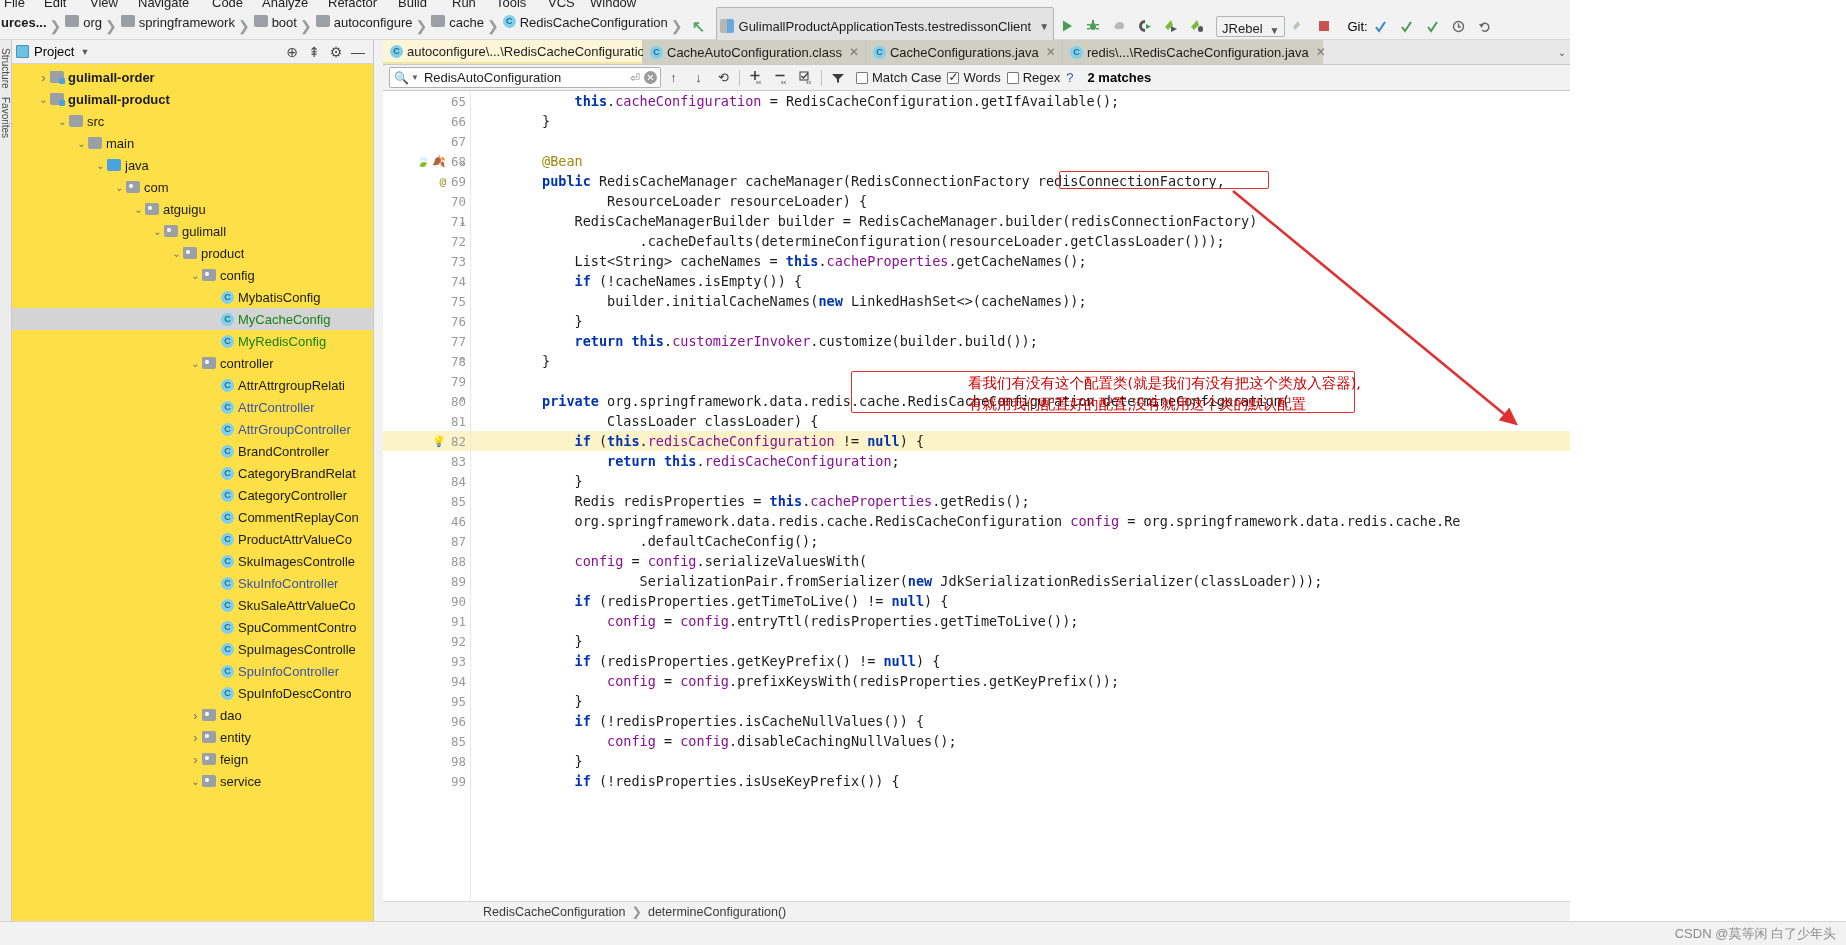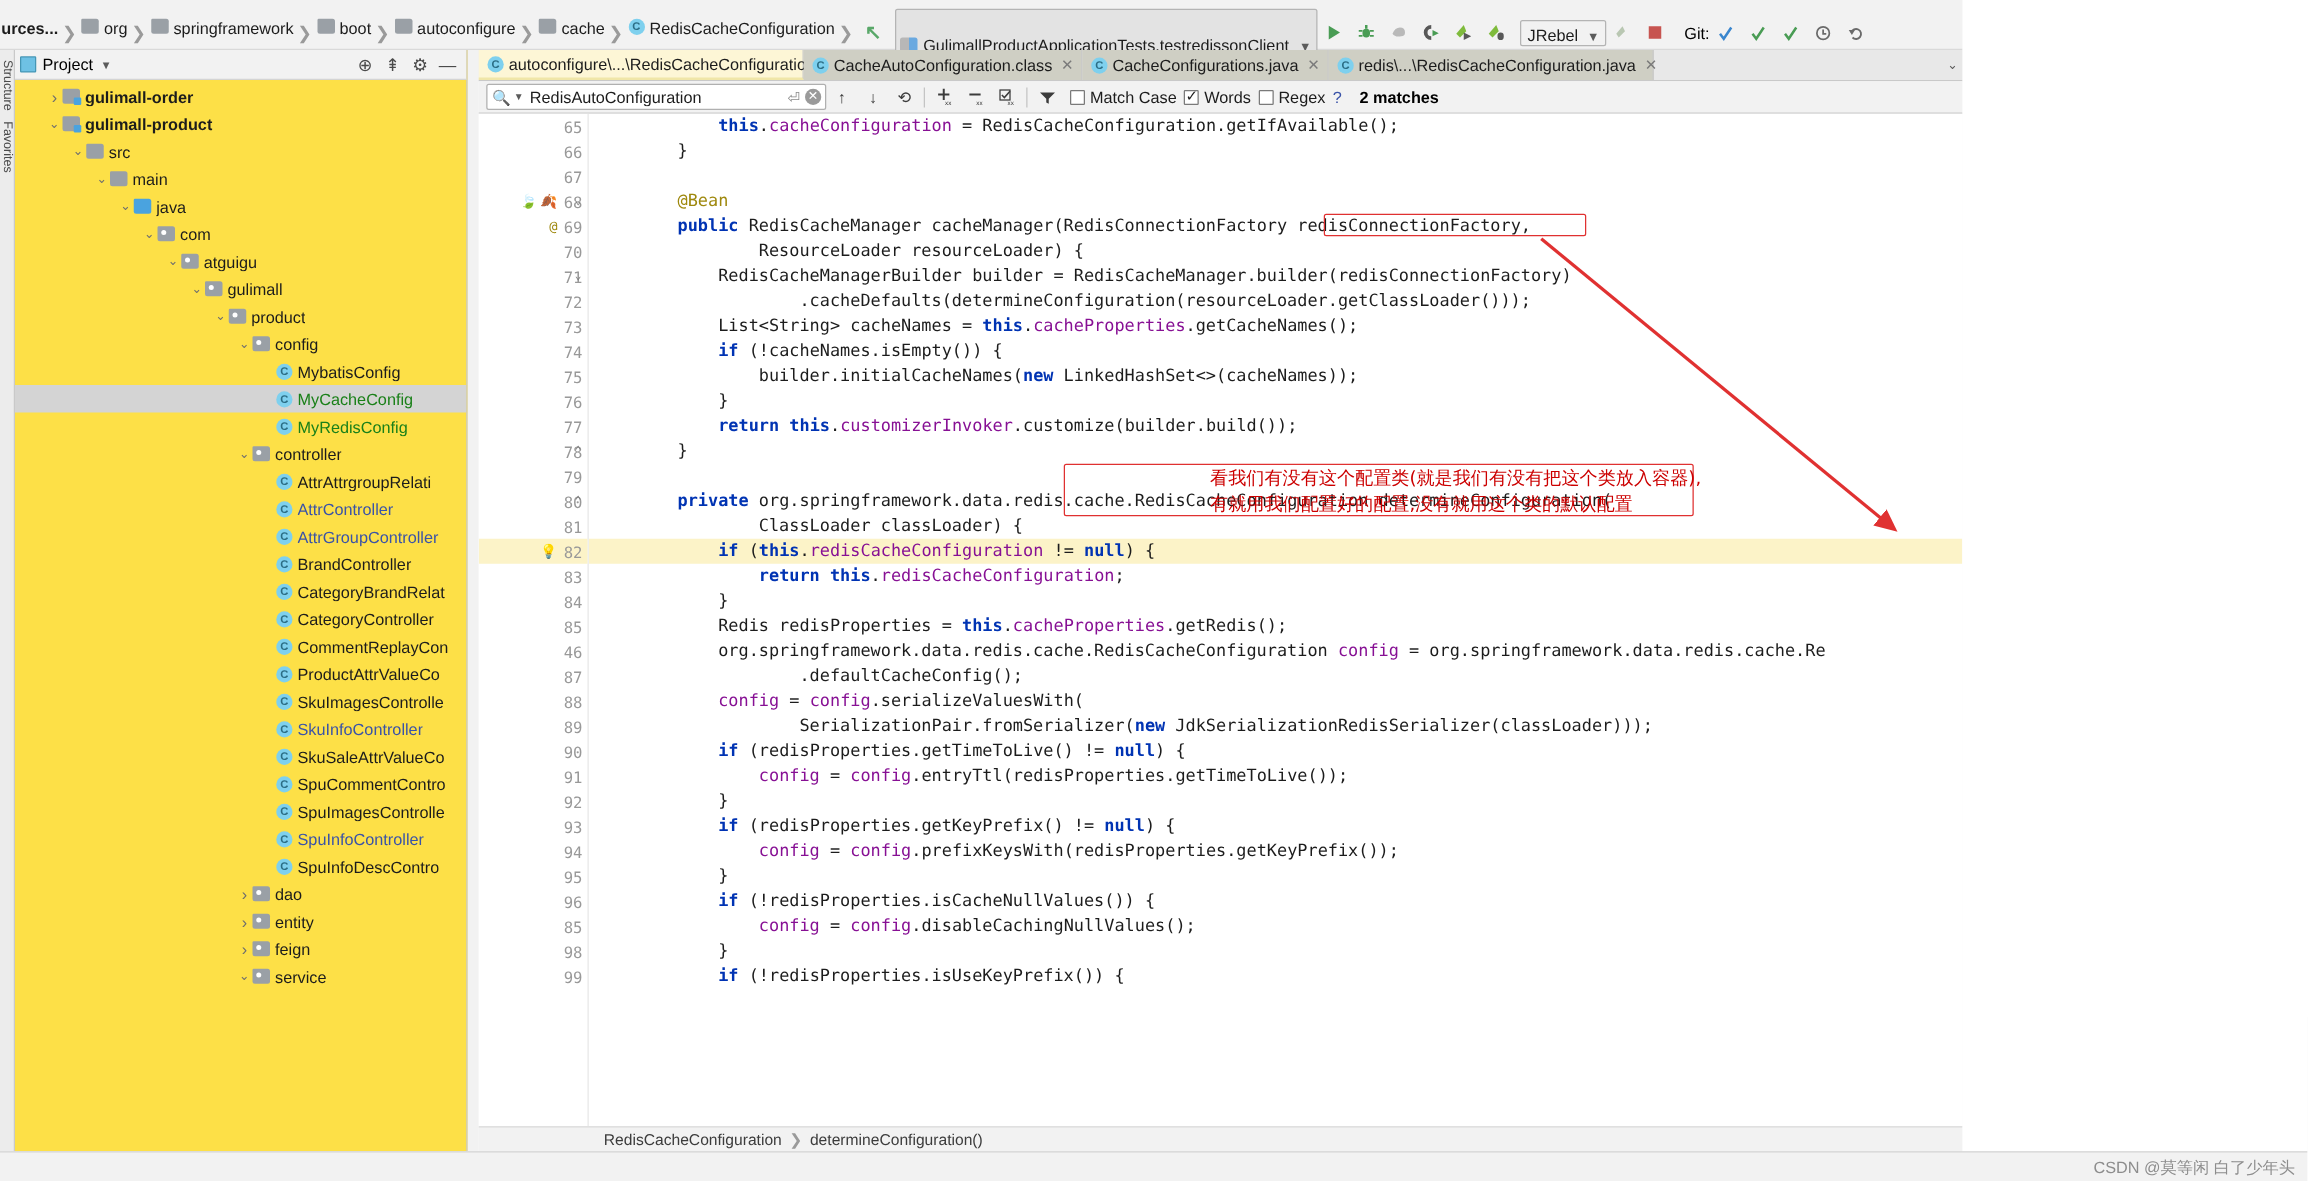--- a/index.html
+++ b/index.html
@@ -53,21 +53,21 @@
     line-height: 13px; text-align: center; font-weight: bold;
   }
   .ic-back {
     width: 18px; height: 18px; margin: 0 6px; flex: none;
     display: flex; align-items: center; justify-content: center;
     color: #59a869; font-size: 16px; font-weight: bold;
   }
 
   
   .runcfg {
-    display: flex; align-items: flex-end; height: 38px;
+    display: flex; align-items: center; height: 38px;
     background: #e3e3e3; border: 1px solid #b4b4b4; border-radius: 2px;
     padding: 0 4px 0 3px; margin-left: 2px; font-size: 13px; color: #1c1c1c;
     white-space: nowrap;
   }
   .runcfg .rc-ico {
     width: 14px; height: 14px; margin-right: 5px; border-radius: 2px;
     background: linear-gradient(90deg,#b7b7b7 50%, #6aa9e0 50%); flex: none;
   }
   .runcfg .chev { margin-left: 8px; color: #5b5b5b; font-size: 10px; }
 
@@ -240,20 +240,34 @@
     display: flex; align-items: center; justify-content: flex-end;
     padding-right: 10px; font-size: 12.5px; color: #5b5b5b;
   }
   .watermark { color: #8d8d8d; font-size: 13px; }
 </style>
 </head>
 <body>
 
 <div id="app">
 
+  <div class="menubar">
+    <div class="mi" style="left:4px">File</div>
+    <div class="mi" style="left:44px">Edit</div>
+    <div class="mi" style="left:90px">View</div>
+    <div class="mi" style="left:138px">Navigate</div>
+    <div class="mi" style="left:212px">Code</div>
+    <div class="mi" style="left:262px">Analyze</div>
+    <div class="mi" style="left:328px">Refactor</div>
+    <div class="mi" style="left:398px">Build</div>
+    <div class="mi" style="left:452px">Run</div>
+    <div class="mi" style="left:496px">Tools</div>
+    <div class="mi" style="left:548px">VCS</div>
+    <div class="mi" style="left:590px">Window</div>
+  </div>
 
   <div class="navbar">
     <div class="crumb first">
       <span>urces...</span>
     </div>
     <span class="crumb-sep">❯</span>
 
     <div class="crumb">
       <span class="ic-folder plain"></span>
       <span>org</span>

